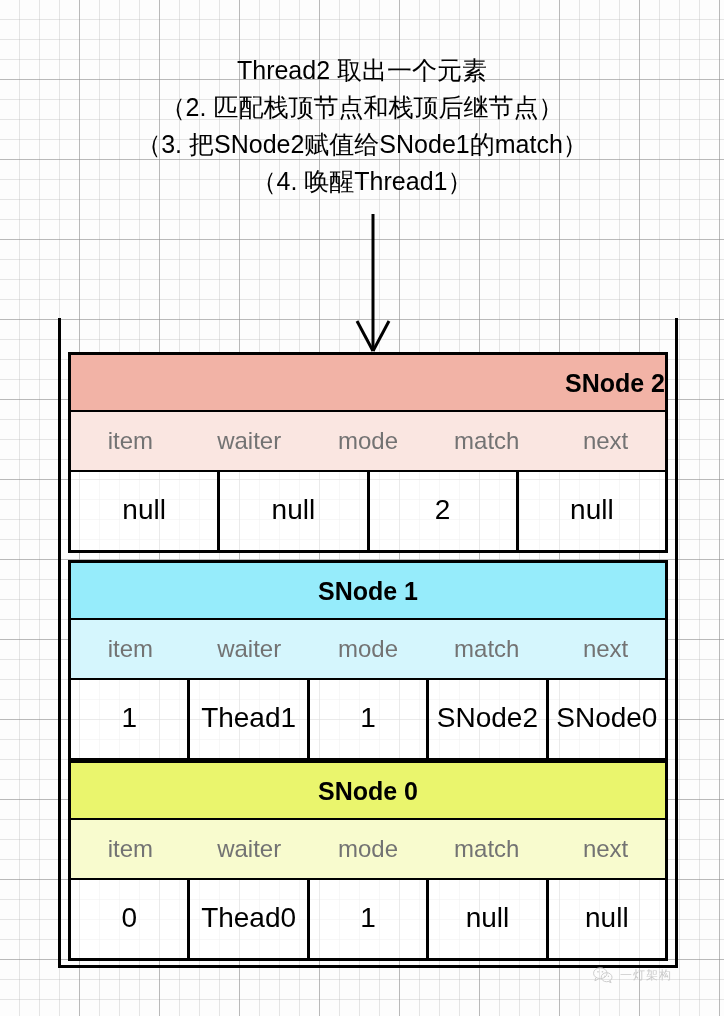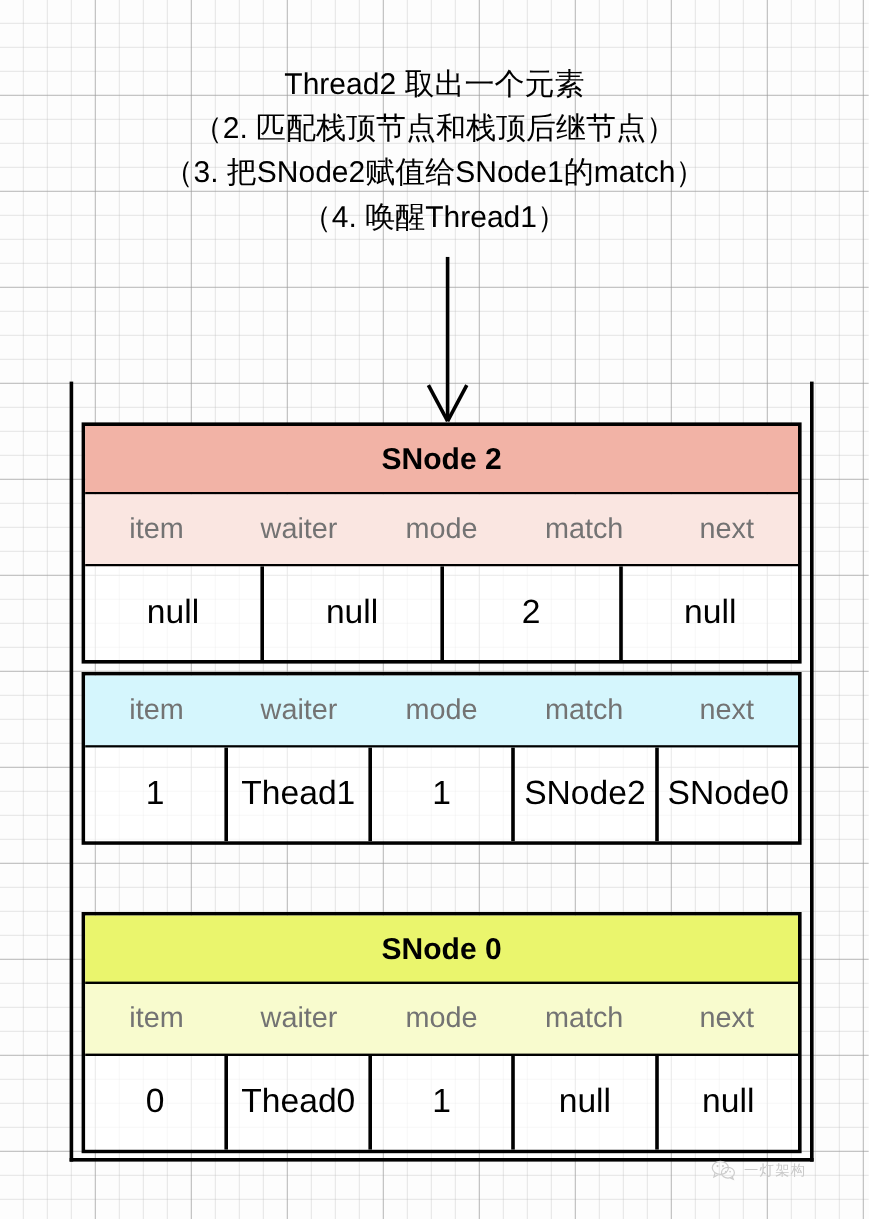--- a/index.html
+++ b/index.html
@@ -170,37 +170,38 @@
 
   <svg id="down-arrow" viewBox="0 0 42 140" xmlns="http://www.w3.org/2000/svg">
     <line x1="21" y1="0" x2="21" y2="137" stroke="#000" stroke-width="3"></line>
     <line x1="21" y1="137" x2="5" y2="107" stroke="#000" stroke-width="3"></line>
     <line x1="21" y1="137" x2="37" y2="107" stroke="#000" stroke-width="3"></line>
   </svg>
 
   <div id="stack-container"></div>
 
   <div class="node-table" id="node-snode2">
-    <div class="node-title hdr-snode2" style="background: rgb(242, 179, 166);">SNode 2</div>
+    <div class="node-title hdr-snode2" style="background: rgb(242, 179, 166); text-align: right;">SNode 2</div>
     <div class="node-fields fld-snode2" style="background: rgb(250, 230, 225);">
       <div class="cell">item</div>
       <div class="cell">waiter</div>
       <div class="cell">mode</div>
       <div class="cell">match</div>
       <div class="cell">next</div>
     </div>
     <div class="node-values">
       <div class="cell">null</div>
       <div class="cell">null</div>
       <div class="cell">2</div>
       <div class="cell">null</div>
     </div>
   </div>
 
   <div class="node-table" id="node-snode1">
+    <div class="node-title hdr-snode1" style="background: rgb(150, 236, 251);">SNode 1</div>
     <div class="node-fields fld-snode1" style="background: rgb(213, 246, 253);">
       <div class="cell">item</div>
       <div class="cell">waiter</div>
       <div class="cell">mode</div>
       <div class="cell">match</div>
       <div class="cell">next</div>
     </div>
     <div class="node-values">
       <div class="cell">1</div>
       <div class="cell">Thead1</div>

